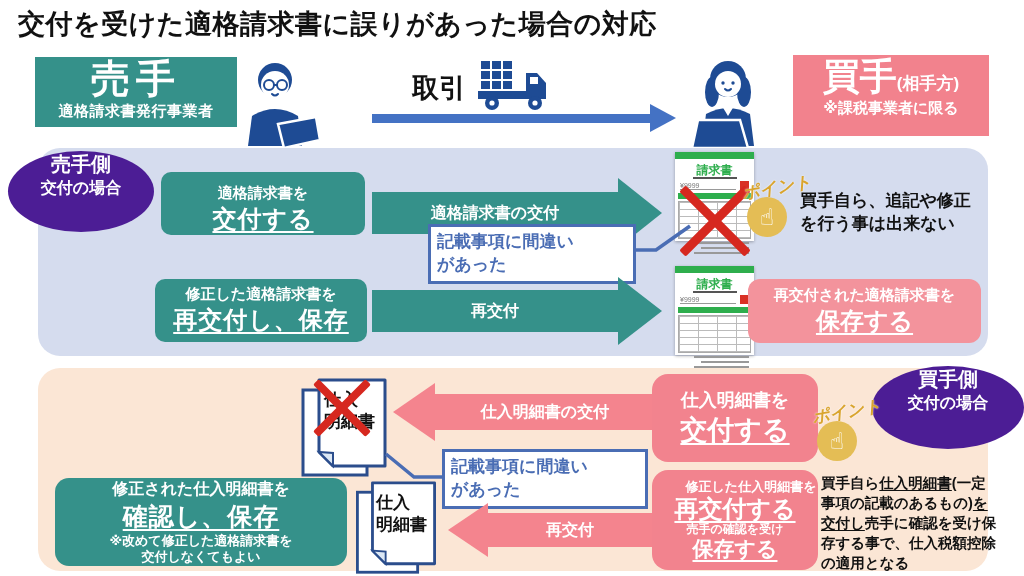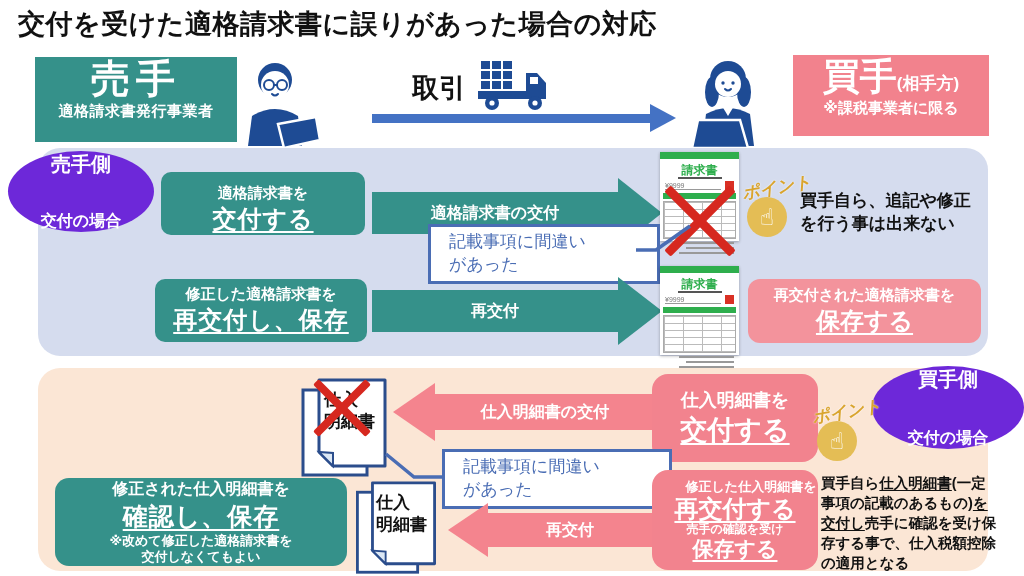--- a/index.html
+++ b/index.html
@@ -5,37 +5,37 @@
   html,body{margin:0;padding:0;}
   body{font-family:"Liberation Sans","DejaVu Sans",sans-serif;background:#fff;}
   .canvas{position:relative;width:1024px;height:576px;background:#fff;overflow:hidden;}
 
   .abs{position:absolute;}
 
   
   .title{left:18px;top:6px;font-size:27px;font-weight:800;color:#111;letter-spacing:.5px;}
 
   
-  .seller-box{left:35px;top:57px;width:202px;height:85px;background:#35918a;color:#fff;text-align:center;}
+  .seller-box{left:35px;top:57px;width:202px;height:70px;background:#35918a;color:#fff;text-align:center;}
   .seller-box .big{font-size:39px;font-weight:800;line-height:1.15;letter-spacing:6px;}
   .seller-box .small{font-size:15px;font-weight:700;letter-spacing:.5px;}
   .buyer-box{left:793px;top:55px;width:196px;height:81px;background:#f2828d;color:#fff;text-align:center;}
   .buyer-box .big{font-size:37px;font-weight:800;line-height:1.2;}
   .buyer-box .suffix{font-size:17px;font-weight:800;}
   .buyer-box .small{font-size:15px;font-weight:700;}
   .txn-label{left:412px;top:70px;font-size:27px;font-weight:800;color:#111;}
 
   .h-arrow-body{left:372px;top:114px;width:282px;height:9px;background:#4472c4;}
   .h-arrow-head{left:650px;top:104px;width:0;height:0;border-top:14px solid transparent;border-bottom:14px solid transparent;border-left:26px solid #4472c4;}
 
   
   .sec-blue{left:38px;top:148px;width:950px;height:208px;background:#d5dcee;border-radius:22px;}
   .sec-peach{left:38px;top:368px;width:950px;height:203px;background:#fbe6d5;border-radius:22px;}
 
-  .ellipse{background:#6d28d9;border-radius:50%;color:#fff;text-align:center;display:flex;flex-direction:column;justify-content:space-between;}
+  .ellipse{background:#4c1d95;border-radius:50%;color:#fff;text-align:center;display:flex;flex-direction:column;justify-content:flex-start;}
   .ellipse .l1{font-size:20px;font-weight:800;}
   .ellipse .l2{font-size:16px;font-weight:700;}
   .ellipse.seller{left:8px;top:151px;width:146px;height:81px;}
   .ellipse.buyer{left:872px;top:366px;width:152px;height:83px;}
 
   .teal-box{background:#35918a;color:#fff;border-radius:10px;text-align:center;display:flex;flex-direction:column;justify-content:center;}
   .teal-box .l1{font-size:15px;font-weight:700;}
   .teal-box .l2{font-size:24px;font-weight:800;letter-spacing:1px;}
   .teal-box .l2 u,.pink-box u{text-underline-offset:4px;}
   .teal-box.b1{left:161px;top:172px;width:204px;height:63px;justify-content:flex-end;}
@@ -58,33 +58,33 @@
   .pink-box.reissue .s2{font-size:12px;font-weight:700;line-height:1.2;}
   .pink-box.reissue .m2{font-size:21px;font-weight:800;line-height:1.15;}
 
   
   .flow-arrow{position:absolute;}
   .fa-body{position:absolute;display:flex;align-items:center;justify-content:center;color:#fff;font-weight:800;font-size:16px;}
   .teal .fa-body{background:#35918a;}
   .pinkA .fa-body{background:#f4848e;}
   .fa-head{position:absolute;width:0;height:0;}
 
-  .note-box{background:#fff;border:3px solid #4a6db4;color:#4a6db4;font-weight:400;font-size:17px;line-height:1.35;padding:4px 18px;}
+  .note-box{background:#fff;border:3px solid #4a6db4;color:#4a6db4;font-weight:700;font-size:17px;line-height:1.35;padding:4px 6px;}
 
   .connector{stroke:#4a6db4;stroke-width:3.5;fill:none;}
 
   
   .point-label{color:#d9a42e;font-size:17px;font-weight:800;font-style:italic;transform:rotate(-10deg);text-shadow:0 0 2px #fff;}
   .point-coin{width:40px;height:40px;border-radius:50%;background:#e4bd55;color:#fff;display:flex;align-items:center;justify-content:center;font-size:23px;}
   .point-text{color:#111;font-weight:800;font-size:17px;line-height:1.35;}
   .point-text2{color:#111;font-weight:700;font-size:14.5px;line-height:1.38;}
   .point-text2 u{text-underline-offset:2px;}
 
   
-  .invoice-doc{width:79px;height:89px;background:#fff;box-shadow:0 1px 3px rgba(0,0,0,.3);}
+  .invoice-doc{width:79px;height:89px;background:#fff;box-shadow:0 1px 3px rgba(0,0,0,.3);margin-left:15px;}
   .inv-topbar{height:7px;background:#2eae4d;}
   .inv-title{text-align:center;margin-top:1px;}
   .inv-title span{color:#2eae4d;font-size:12px;font-weight:800;border-bottom:2px solid #555;padding:0 4px;}
   .inv-row{display:flex;justify-content:space-between;align-items:flex-end;padding:2px 5px 0;}
   .inv-amt{font-size:7px;color:#777;border-bottom:1px solid #999;flex:1;margin-right:4px;}
   .inv-stamp{width:9px;height:9px;background:#d93025;}
   .inv-bar2{height:6px;background:#2eae4d;margin:3px 3px 0;}
   .inv-table{height:36px;margin:2px 3px 0;border:1px solid #aaa;background-image:linear-gradient(to right,#bbb 1px,transparent 1px),linear-gradient(to bottom,#bbb 1px,transparent 1px);background-size:19px 7px;}
   .inv-lines div{height:2px;background:#999;margin:3px 5px 0 auto;}
   .inv-lines .w1{width:55px;}.inv-lines .w2{width:48px;}.inv-lines .w3{width:55px;}

